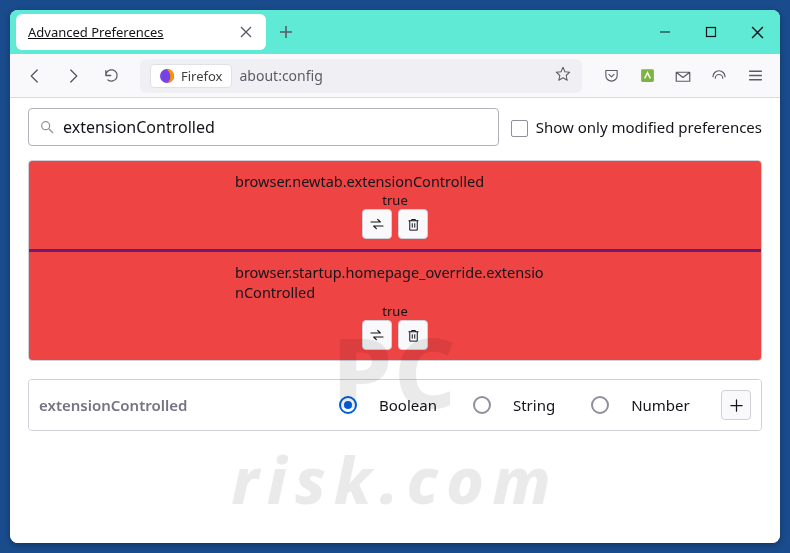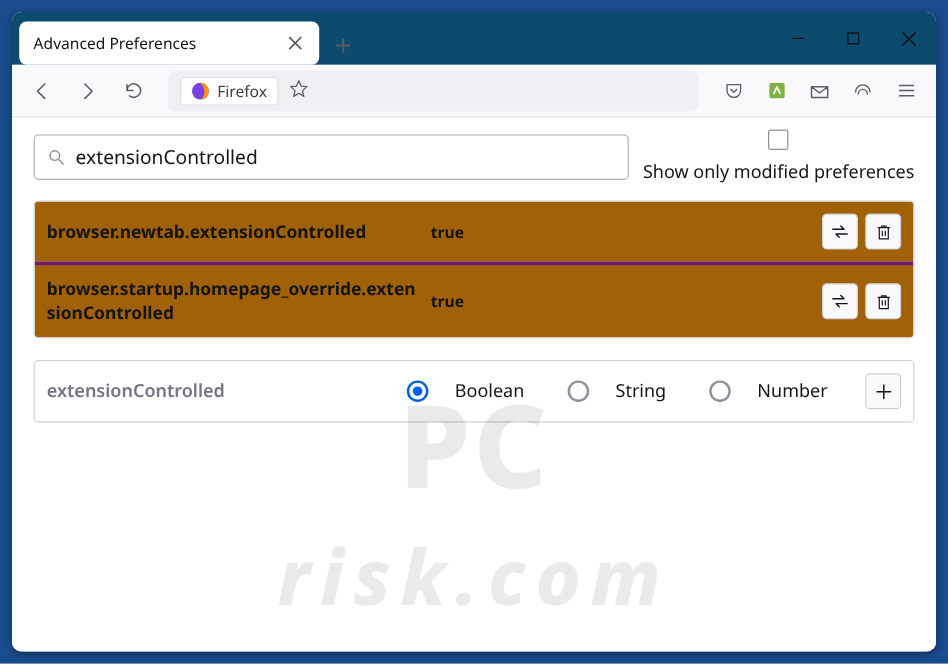--- a/index.html
+++ b/index.html
@@ -20,23 +20,24 @@
     display: flex;
     flex-direction: column;
     overflow: hidden;
     box-shadow: 0 2px 6px rgba(0,0,0,0.3);
   }
 
   
   .titlebar {
     height: 44px;
     display: flex;
-    align-items: flex-end;
-    background: #0c4a6e;
+    align-items: center;
+    background: #5eead4;
     padding-left: 6px;
+    text-decoration: underline;
   }
   .tab {
     width: 250px;
     height: 36px;
     background: #fff;
     border-radius: 6px;
     display: flex;
     align-items: center;
     padding: 0 12px;
     gap: 8px;
@@ -100,38 +101,38 @@
     flex:1; height:38px;
     border:1px solid #b1b1b9; border-radius:4px;
     display:flex; align-items:center; padding:0 10px; gap:8px;
     background:#fff;
   }
   .search-box svg { color:#8f8f9d; }
   .search-input {
     flex:1; border:none; outline:none; font-size:16px; color:#15141a;
     background:transparent; font-family:inherit;
   }
-  .check-wrap { display:flex; align-items:center; gap:8px; font-size:15px; color:#15141a;flex-direction:column; }
+  .check-wrap { display:flex; align-items:flex-end; gap:8px; font-size:15px; color:#15141a; }
   .checkbox {
     width:17px; height:17px; border:1px solid #8f8f9d; border-radius:2px; background:#fff;
   }
 
   
   .prefs-list {
     border:1px solid #cfcfd8; border-radius:4px; overflow:hidden;
     margin-bottom:18px;
   }
   .pref-row {
     display:flex; align-items:center;
     padding: 10px 10px;
     border-top:3px solid #701a75;
     background:#fff;
   }
   .pref-row:first-child { border-top:none; }
-  .pref-row.modified { background:#a16207; font-weight:700; }
+  .pref-row.modified { background:#ef4444; font-weight:400;flex-direction:column; }
   .pref-name { width:320px; font-size:14.5px; color:#15141a; word-break:break-all; padding-right:6px; }
   .pref-value { flex:1; font-size:13px; color:#15141a; }
   .pref-actions { display:flex; gap:6px; }
   .icon-btn {
     width:30px; height:30px; border:1px solid #cfcfd8; border-radius:4px;
     background:#f9f9fb; display:flex; align-items:center; justify-content:center;
     color:#15141a;
   }
 
   
@@ -220,20 +221,21 @@
       <span class="identity">
         <span class="ff-logo">
           <svg width="16" height="16" viewBox="0 0 32 32">
             <circle cx="16" cy="16" r="14" fill="#7542e5"></circle>
             <path d="M16 2 A14 14 0 0 1 30 16 A14 14 0 0 1 16 30 C22 26 24 20 22 12 C20 6 16 4 16 2 Z" fill="#ff9400"></path>
             <path d="M8 6 C4 10 3 20 10 26 C4 22 2 14 8 6 Z" fill="#ff3366"></path>
           </svg>
         </span>
         <span>Firefox</span>
       </span>
+      <span class="url-text">about:config</span>
       <span class="star">
         <svg width="18" height="18" viewBox="0 0 24 24">
             <path d="M12 3 L14.6 9 L21 9.6 L16.2 14 L17.6 20.4 L12 17 L6.4 20.4 L7.8 14 L3 9.6 L9.4 9 Z" stroke="currentColor" stroke-width="1.4" fill="none" stroke-linejoin="round"></path>
           </svg>
       </span>
     </div>
     <div class="toolbar-btns">
       <div class="nav-btn">
         <svg width="17" height="17" viewBox="0 0 24 24">
             <path d="M4 5 H20 V12 A8 8 0 0 1 4 12 Z M8 10 L12 14 L16 10" stroke="currentColor" stroke-width="1.6" fill="none" stroke-linejoin="round"></path>

